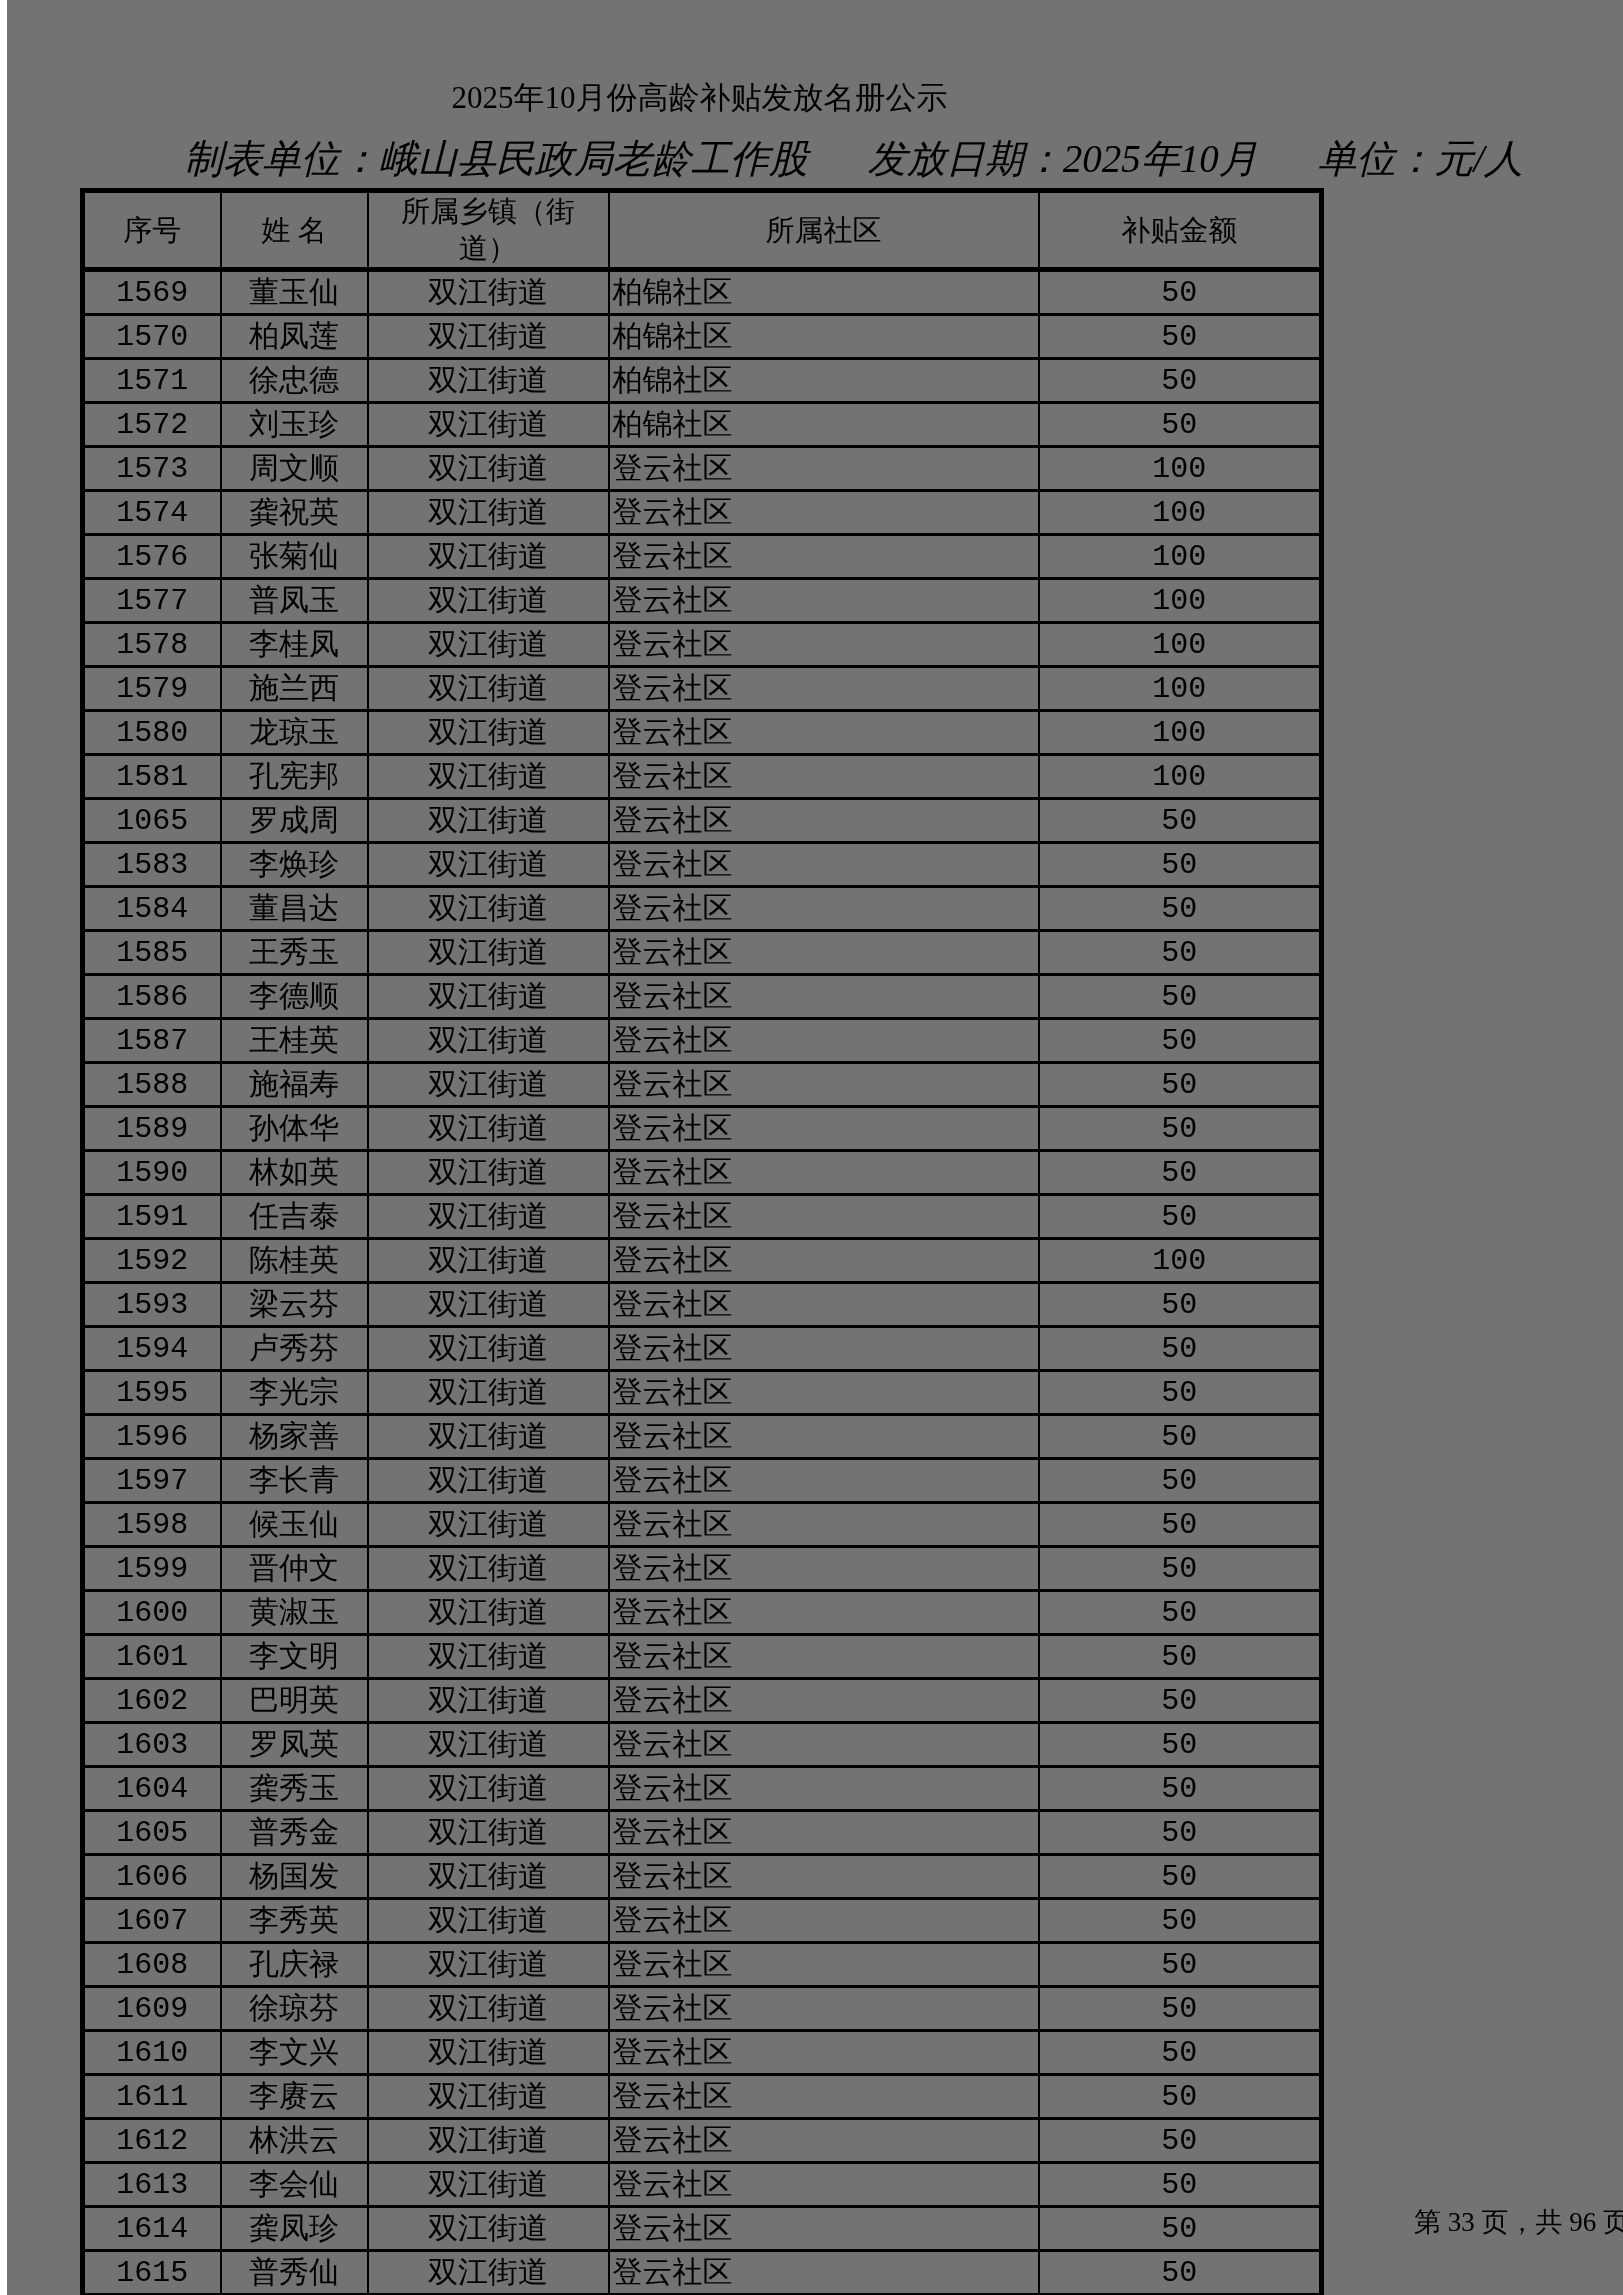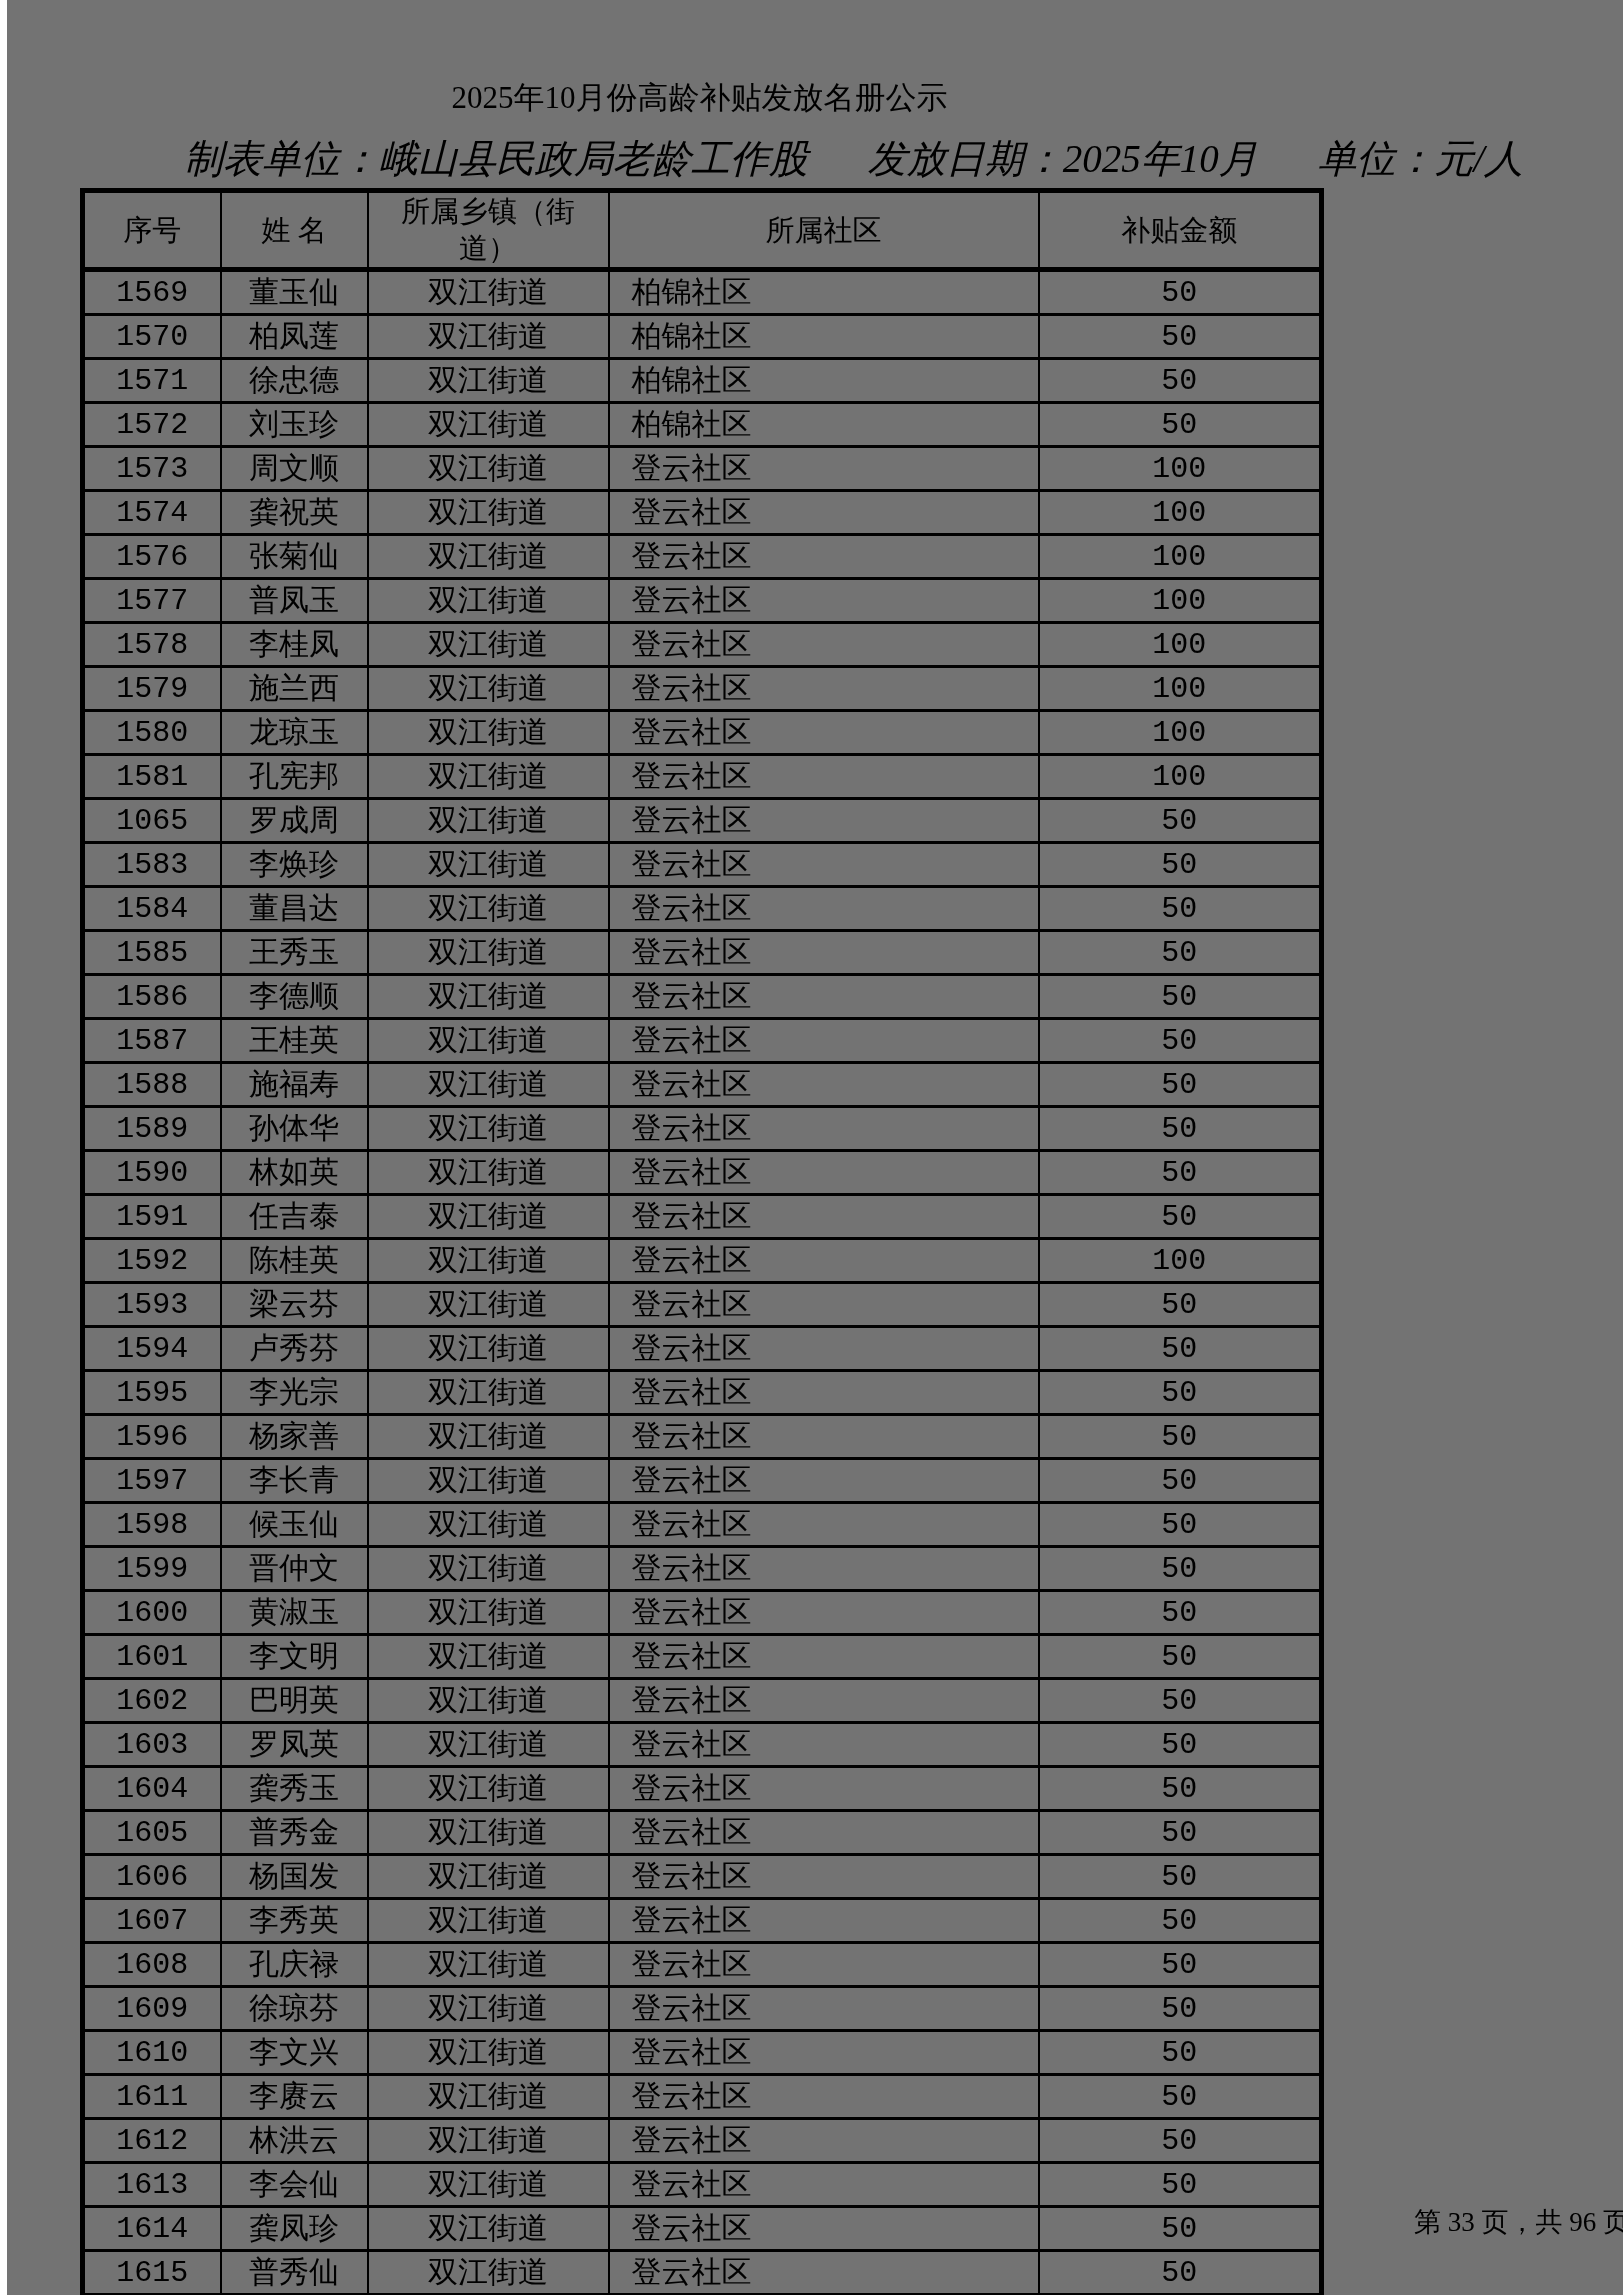--- a/index.html
+++ b/index.html
@@ -77,21 +77,21 @@
     display: inline-block;
     max-width: 190px; 
   }
   #roster-table td {
     font-size: 30px;
     text-align: center;
     vertical-align: middle;
   }
   #roster-table td.cell-community {
     text-align: left;
-    padding-left: 22px;
+    padding-left: 3px;
   }
 
   #page-footer {
     position: absolute;
     left: 0;
     top: 2205px;
     width: 1623px;
     text-align: right;
     font-size: 27px;
     line-height: 35px;

